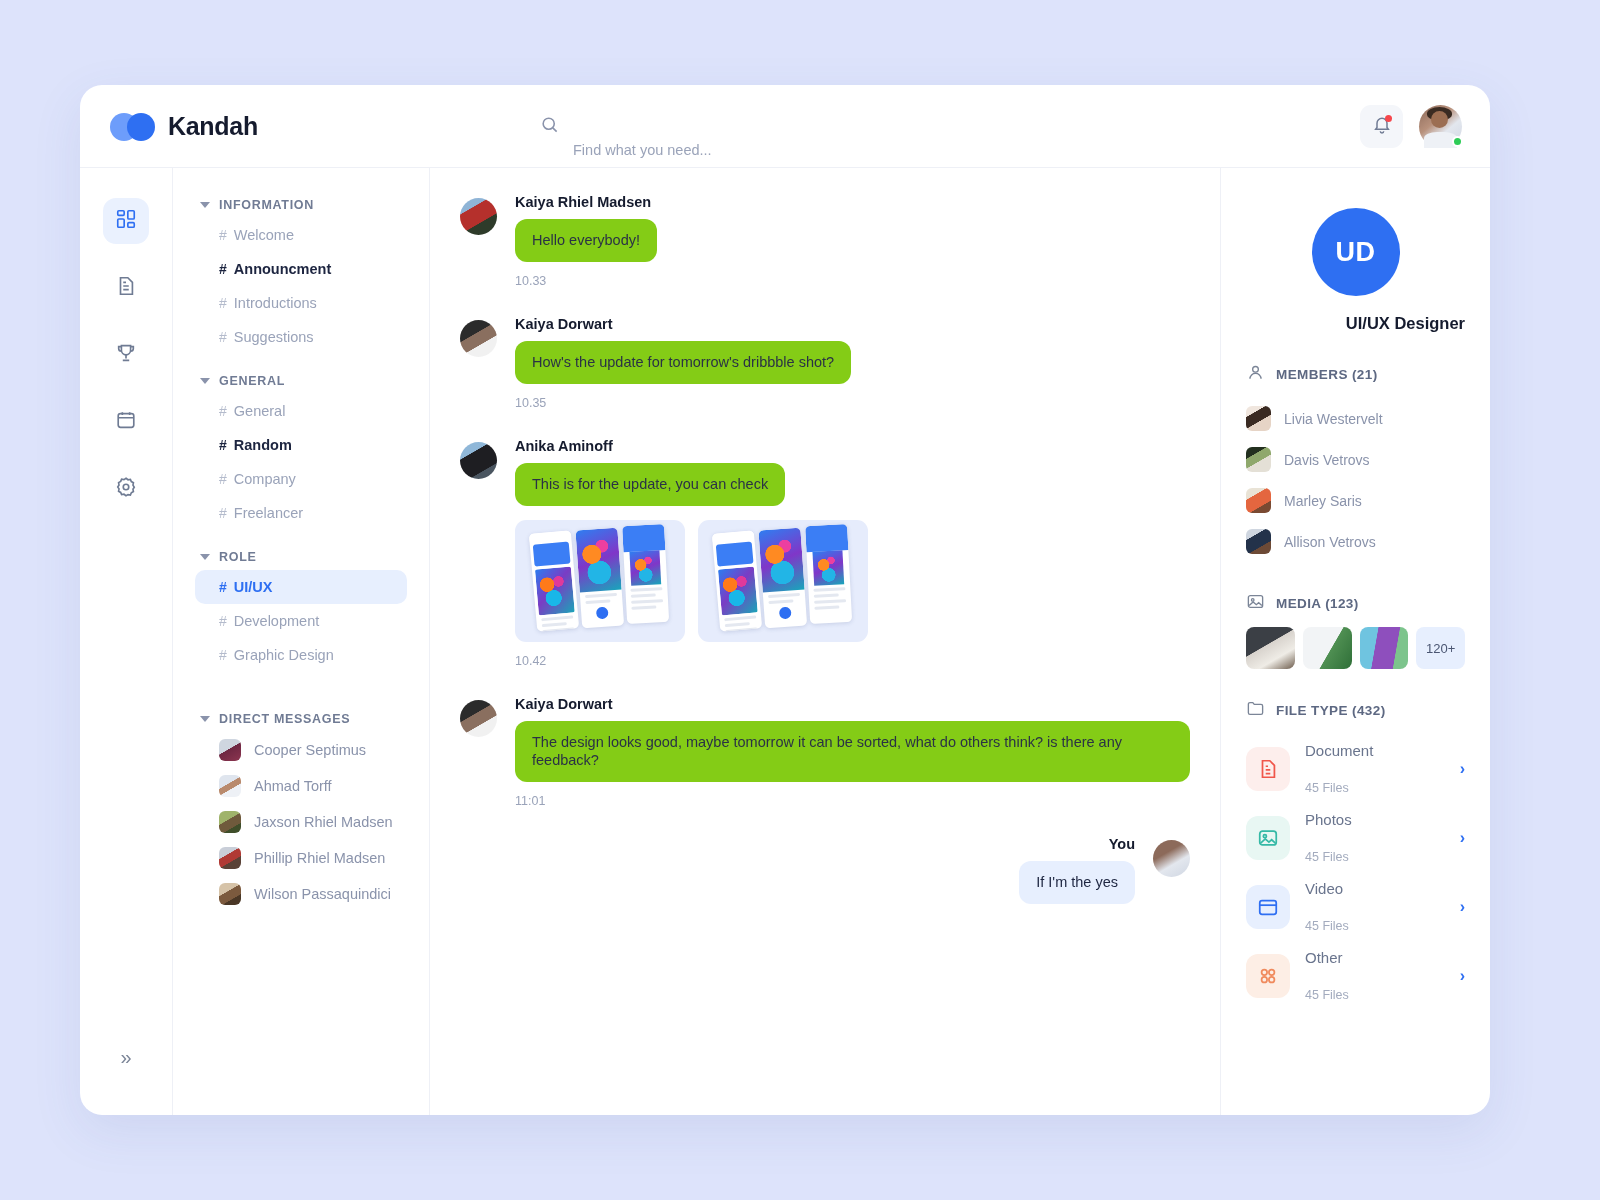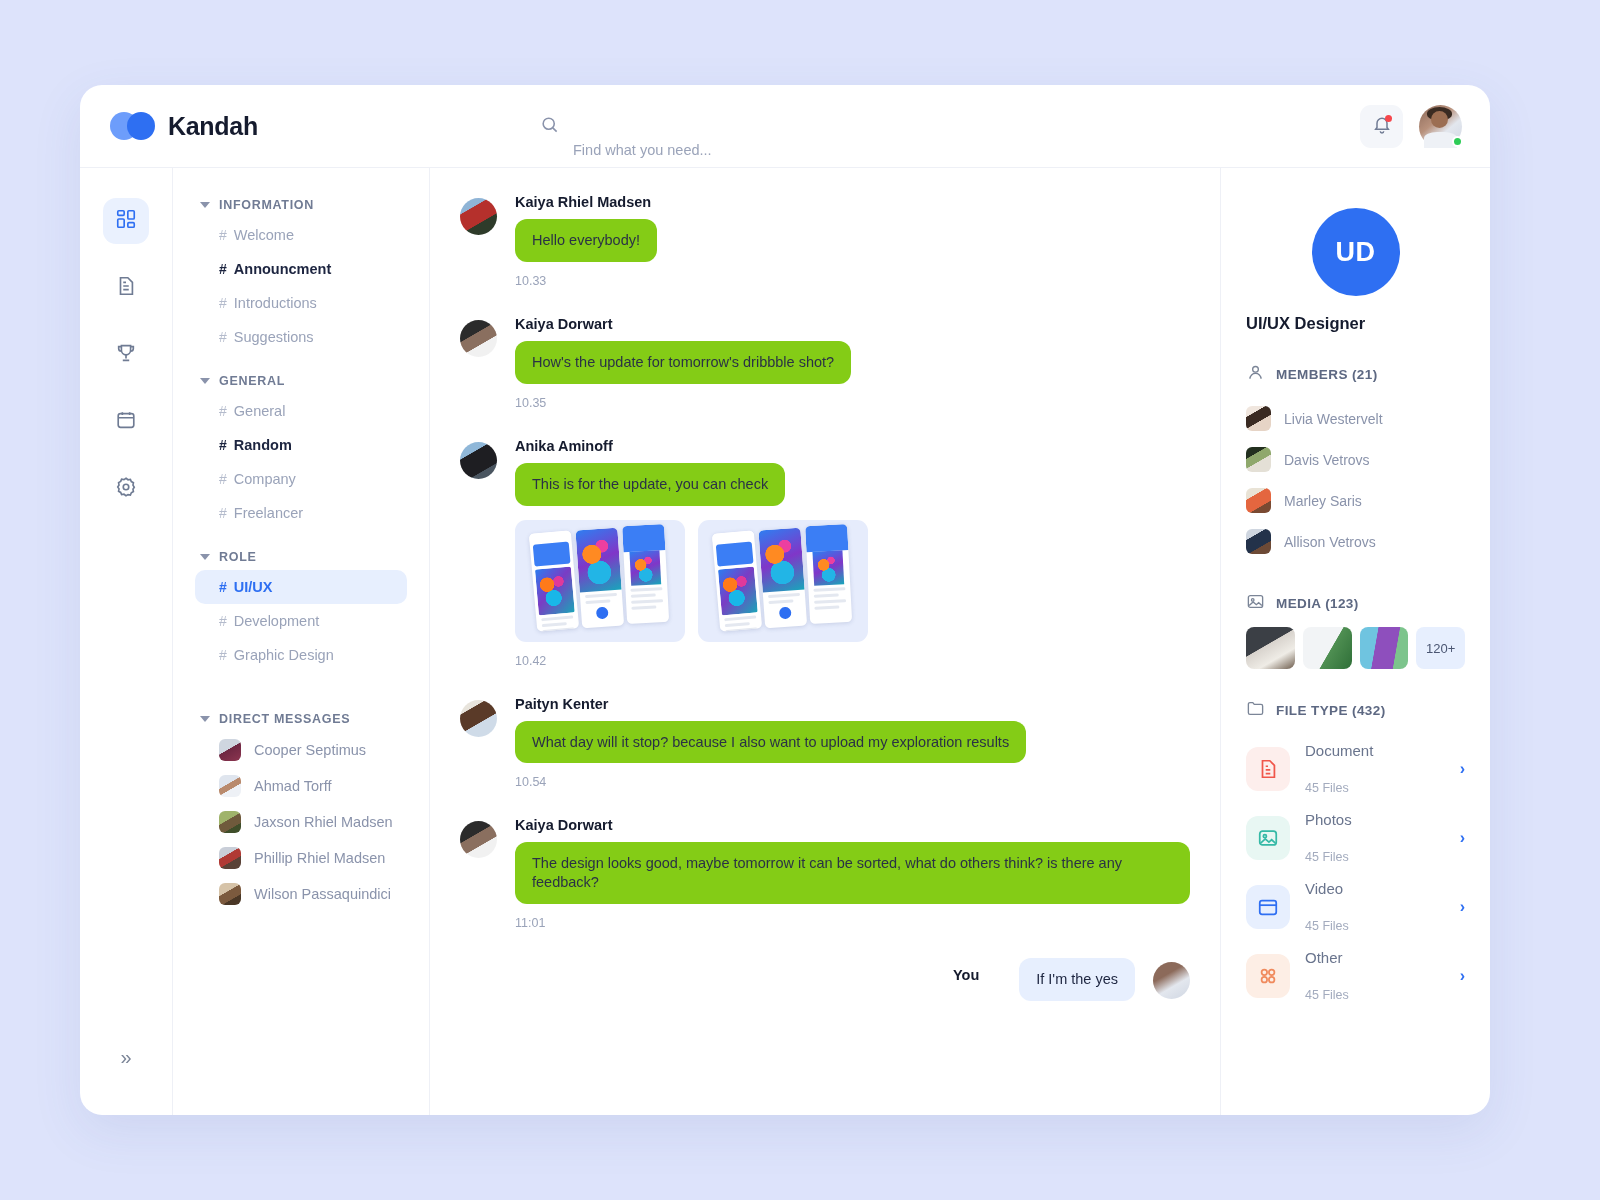--- a/index.html
+++ b/index.html
@@ -20,21 +20,21 @@
     display: flex;
     flex-direction: column;
   }
   
   .topbar {
     height: 83px; min-height: 83px;
     display: flex; align-items: center;
     border-bottom: 1px solid #eef0f6;
     padding: 0 28px 0 30px;
   }
-  .brand { display: flex; align-items: center; width: 350px; }
+  .brand { display: flex; align-items: flex-end; width: 350px; }
   .brand-logo { position: relative; width: 52px; height: 28px; }
   .brand-logo .c1, .brand-logo .c2 {
     position: absolute; top: 0; width: 28px; height: 28px; border-radius: 50%;
   }
   .brand-logo .c1 { left: 0; background: #6d9dfb; }
   .brand-logo .c2 { left: 17px; background: #2e6ff2; }
   .brand-name {
     font-size: 25px; font-weight: bold; color: #151b2e;
     letter-spacing: -0.3px; margin-left: 6px;
   }
@@ -183,34 +183,34 @@
   .ph-full-art {
     height: 58px; margin: 0;
     background:
       radial-gradient(circle at 35% 40%, #ff8a22 0 20%, transparent 21%),
       radial-gradient(circle at 60% 28%, #ec3fa0 0 12%, transparent 13%),
       radial-gradient(circle at 50% 70%, #22b5e6 0 24%, transparent 25%),
       linear-gradient(160deg,#2f7ef1,#8036c8 50%,#17a6bb);
   }
   .ph-hdr-blue { height: 26px; background: #3b7ef5; }
   .msg.me { justify-content: flex-end; }
-  .msg.me .msg-col { display: flex; flex-direction: row; align-items: center; gap: 40px; }
+  .msg.me .msg-col { display: flex; flex-direction: column; align-items: flex-end; }
   .bubble.mine { background: #e7effe; color: #1d2540; }
   
   .rpanel {
     width: 270px; min-width: 270px; border-left: 1px solid #eef0f6;
     padding: 30px 25px 0 25px; overflow: hidden;
   }
   .ud-circle {
     width: 88px; height: 88px; border-radius: 50%; background: #2e6ff2;
     margin: 10px auto 0 auto; display: flex; align-items: center; justify-content: center;
     color: #fff; font-size: 27px; font-weight: bold; letter-spacing: 0.5px;
   }
   .ud-name {
-    text-align: left; font-size: 16.5px; font-weight: bold;
+    text-align: right; font-size: 16.5px; font-weight: bold;
     color: #151b2e; margin-top: 18px;
   }
   .sec-head { display: flex; align-items: center; gap: 11px; margin: 30px 0 12px 0; }
   .sec-head svg { width: 19px; height: 19px; stroke: #7b8597; fill: none; stroke-width: 1.7; }
   .sec-title { font-size: 13.5px; font-weight: bold; letter-spacing: 0.4px; color: #5d6882; }
   .member { display: flex; align-items: center; gap: 13px; padding: 8px 0; cursor: pointer; }
   .mem-av { width: 25px; height: 25px; border-radius: 6px; flex: 0 0 25px; }
   .mem-name { font-size: 14px; color: #8a93ab; }
   .media-row { display: flex; gap: 8px; }
   .media-th { width: 55px; height: 42px; border-radius: 8px; cursor: pointer; }
@@ -467,24 +467,20 @@
                     <div class="ph-full-art" style="height:34px;margin:0 6px"></div>
                     <div class="ph-line"></div>
                     <div class="ph-line s"></div>
                     <div class="ph-line"></div>
                     <div class="ph-line s"></div>
                   </div>
                 </div>
               </div><div class="time">10.42</div></div>
           </div>
           <div class="msg">
-            <span class="av" style="background:linear-gradient(150deg,#e8e4dc 0 25%,#5a3a28 26% 58%,#cfdbe8 59%)"></span>
-            <div class="msg-col"><div class="msg-name">Paityn Kenter</div><div class="bubble">What day will it stop? because I also want to upload my exploration results</div><div class="time">10.54</div></div>
-          </div>
-          <div class="msg">
             <span class="av" style="background:linear-gradient(150deg,#2b2b2b 0 38%,#8a6f5f 39% 62%,#f1f1f1 63%)"></span>
             <div class="msg-col"><div class="msg-name">Kaiya Dorwart</div><div class="bubble">The design looks good, maybe tomorrow it can be sorted, what do others think? is there any feedback?</div><div class="time">11:01</div></div>
           </div>
           <div class="msg me">
             <div class="msg-col">
               <div class="msg-name">You</div>
               <div class="bubble mine">If I'm the yes</div>
             </div>
             <span class="av" style="background:linear-gradient(150deg,#8c6a5a 0 35%,#e3e7ee 62%,#cfd6e2 100%)"></span>
           </div>

